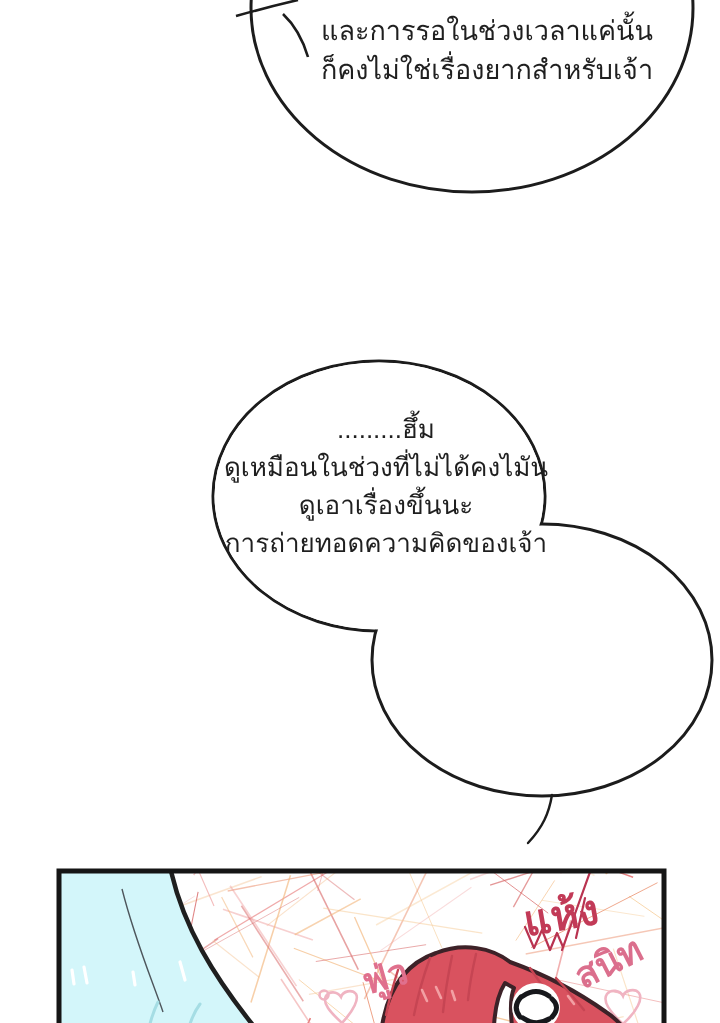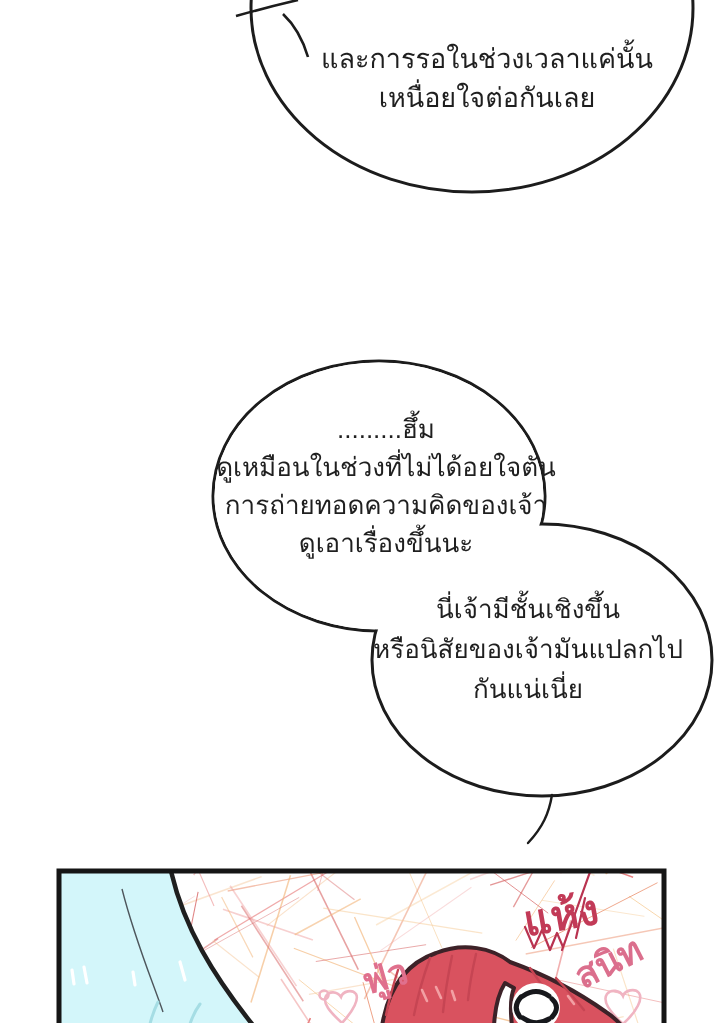--- a/index.html
+++ b/index.html
@@ -6,21 +6,21 @@
   .stage{
     position:relative;width:720px;height:1023px;overflow:hidden;background:#ffffff;
     font-family:"Liberation Sans","DejaVu Sans",sans-serif;
   }
   .stage svg{position:absolute;left:0;top:0;}
   .bubble-text{
     position:absolute;text-align:center;color:#1f1f1f;
     font-family:"Liberation Sans","DejaVu Sans",sans-serif;
   }
   .bubble-text .ln{display:block;}
-  .bt1{left:257px;top:12px;width:460px;font-size:27px;line-height:39px;margin-top:28px;}
+  .bt1{left:257px;top:12px;width:460px;font-size:27px;line-height:39px;}
   .bt2{left:196px;top:410px;width:380px;font-size:26px;line-height:38px;}
   .bt3{left:338px;top:589px;width:380px;font-size:26px;line-height:40px;}
   .sfx{
     position:absolute;font-weight:bold;white-space:nowrap;
     transform-origin:center center;
     font-family:"Liberation Sans","DejaVu Sans",sans-serif;
   }
   .sfx-fuu{left:340px;top:948px;width:90px;text-align:center;font-size:36px;color:#e0708d;transform:rotate(-16deg);}
   .sfx-haeng{left:506px;top:882px;width:110px;text-align:center;font-size:42px;color:#c23a57;transform:rotate(-10deg);}
   .sfx-sanit{left:556px;top:934px;width:105px;text-align:center;font-size:36px;color:#db6f8d;transform:rotate(-27deg);}
@@ -186,33 +186,28 @@
           </g>
         </g>
       </g>
 
       <rect x="59" y="871" width="605" height="170" fill="none" stroke="#151515" stroke-width="5"></rect>
     </g>
   </svg>
 
   <div class="bubble-text bt1">
     <span class="ln">และการรอในช่วงเวลาแค่นั้น</span>
-    <span class="ln">เหนื่อยใจต่อกันเลย</span>
+    <span class="ln">ก็คงไม่ใช่เรื่องยากสำหรับเจ้า</span>
   </div>
 
   <div class="bubble-text bt2">
     <span class="ln">.........ฮึ้ม</span>
-    <span class="ln">ดูเหมือนในช่วงที่ไม่ได้อยใจตัน</span>
+    <span class="ln">ดูเหมือนในช่วงที่ไม่ได้คงไมัน</span>
+    <span class="ln">ดูเอาเรื่องขึ้นนะ</span>
     <span class="ln">การถ่ายทอดความคิดของเจ้า</span>
-    <span class="ln">ดูเอาเรื่องขึ้นนะ</span>
   </div>
 
-  <div class="bubble-text bt3">
-    <span class="ln">นี่เจ้ามีชั้นเชิงขึ้น</span>
-    <span class="ln">หรือนิสัยของเจ้ามันแปลกไป</span>
-    <span class="ln">กันแน่เนี่ย</span>
-  </div>
 
   <div class="sfx sfx-fuu">ฟู่ว</div>
   <div class="sfx sfx-haeng">แห้ง</div>
   <div class="sfx sfx-sanit">สนิท</div>
 
 </div>
 
 </body></html>

